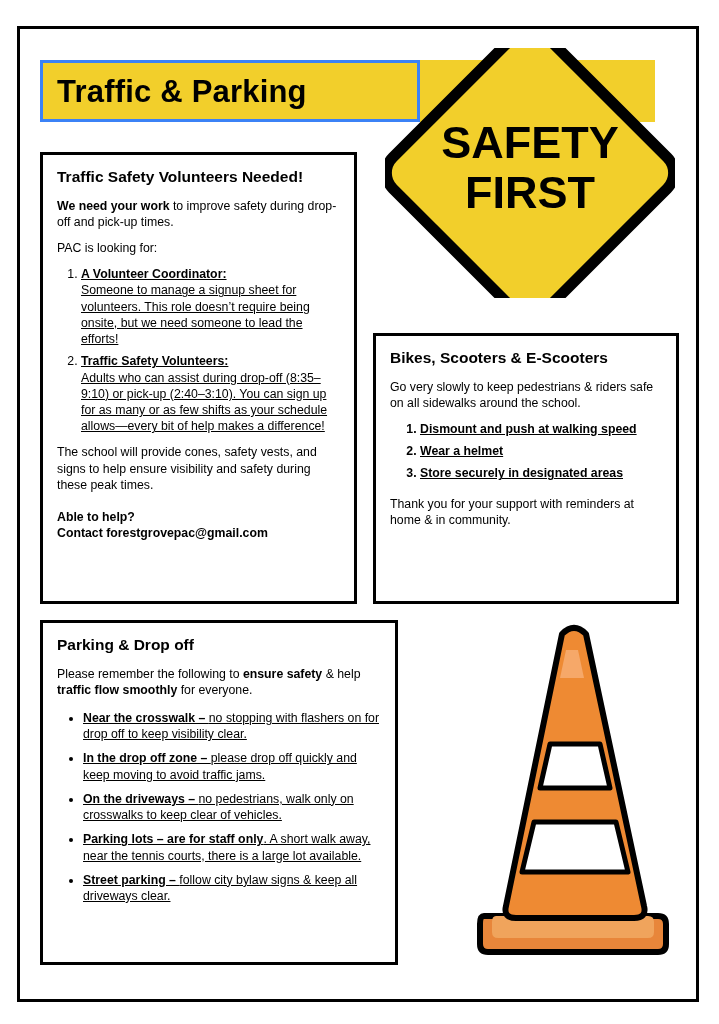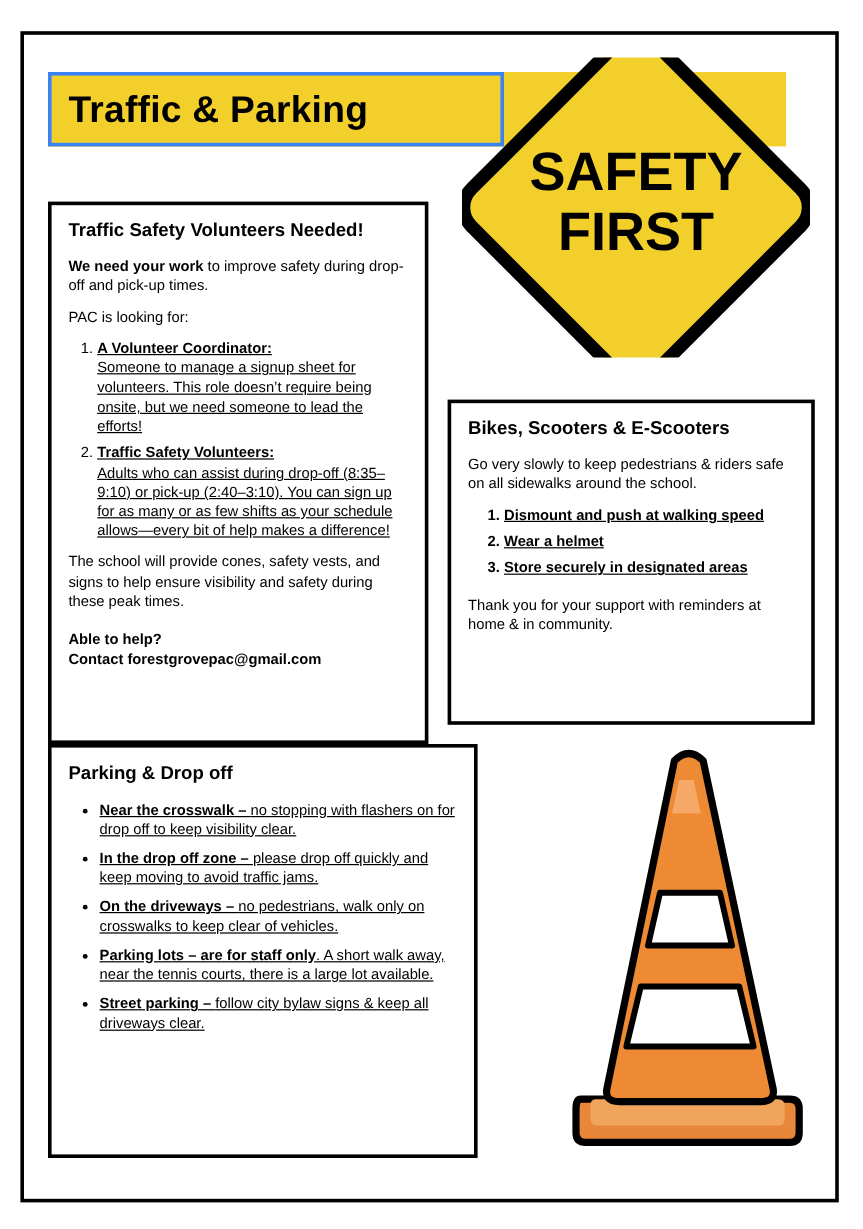--- a/index.html
+++ b/index.html
@@ -100,21 +100,21 @@
   }
   ol li, ul li {
     font-size: 12.3px;
     line-height: 1.32;
     margin-bottom: 2px;
     text-decoration: underline;
   }
   ol.tight li { margin-bottom: 5px; }
 
   
-  #volunteers-box { left: 40px; top: 168px; width: 317px; height: 452px; }
+  #volunteers-box { left: 40px; top: 152px; width: 317px; height: 452px; }
   #volunteers-box ol { padding-left: 24px; margin-top: 2px; }
   #volunteers-box ol li { margin-bottom: 6px; }
   .sub-detail { font-weight: normal; }
 
   
   #bikes-box { left: 373px; top: 333px; width: 306px; height: 271px; }
   #bikes-box ol { padding-left: 30px; margin-top: 10px; margin-bottom: 14px; }
   #bikes-box ol li { font-weight: bold; margin-bottom: 6px; }
 
   
@@ -186,20 +186,21 @@
         <li>Wear a helmet</li>
         <li>Store securely in designated areas</li>
       </ol>
       <p style="margin-bottom:0">Thank you for your support with reminders at home &amp; in community.</p>
     </div>
   </div>
 
   <div class="box" id="parking-box">
     <div class="box-inner">
       <div class="box-title">Parking &amp; Drop off</div>
+      <p><span>Please remember the following to </span><span class="b">ensure safety</span><span> &amp; help </span><span class="b">traffic flow smoothly</span><span> for everyone.</span></p>
       <ul>
         <li><span class="b">Near the crosswalk – </span><span>no stopping with flashers on for drop off to keep visibility clear.</span></li>
         <li><span class="b">In the drop off zone – </span><span>please drop off quickly and keep moving to avoid traffic jams.</span></li>
         <li><span class="b">On the driveways – </span><span>no pedestrians, walk only on crosswalks to keep clear of vehicles.</span></li>
         <li><span class="b">Parking lots – are for staff only</span><span>. A short walk away, near the tennis courts, there is a large lot available.</span></li>
         <li><span class="b">Street parking – </span><span>follow city bylaw signs &amp; keep  all driveways clear.</span></li>
       </ul>
     </div>
   </div>
 

